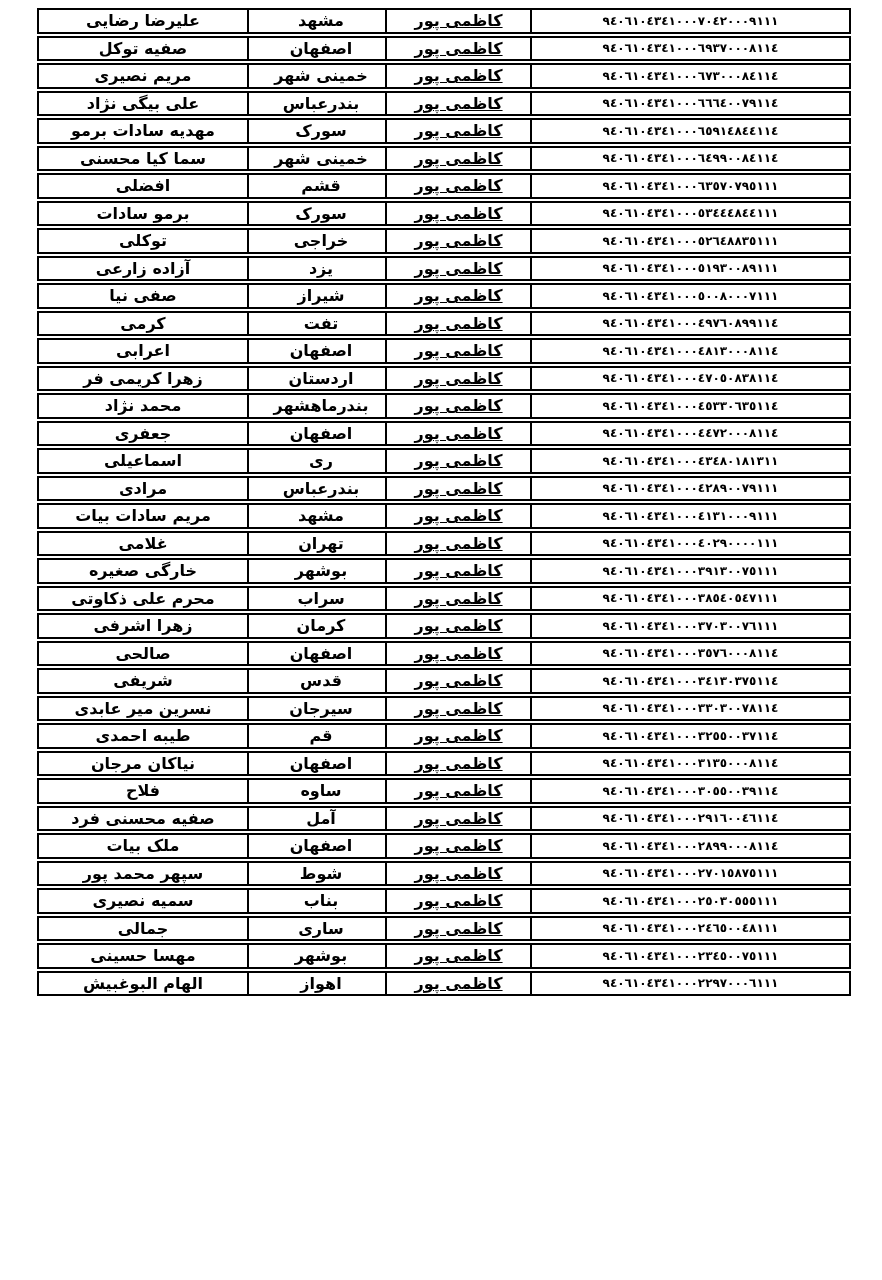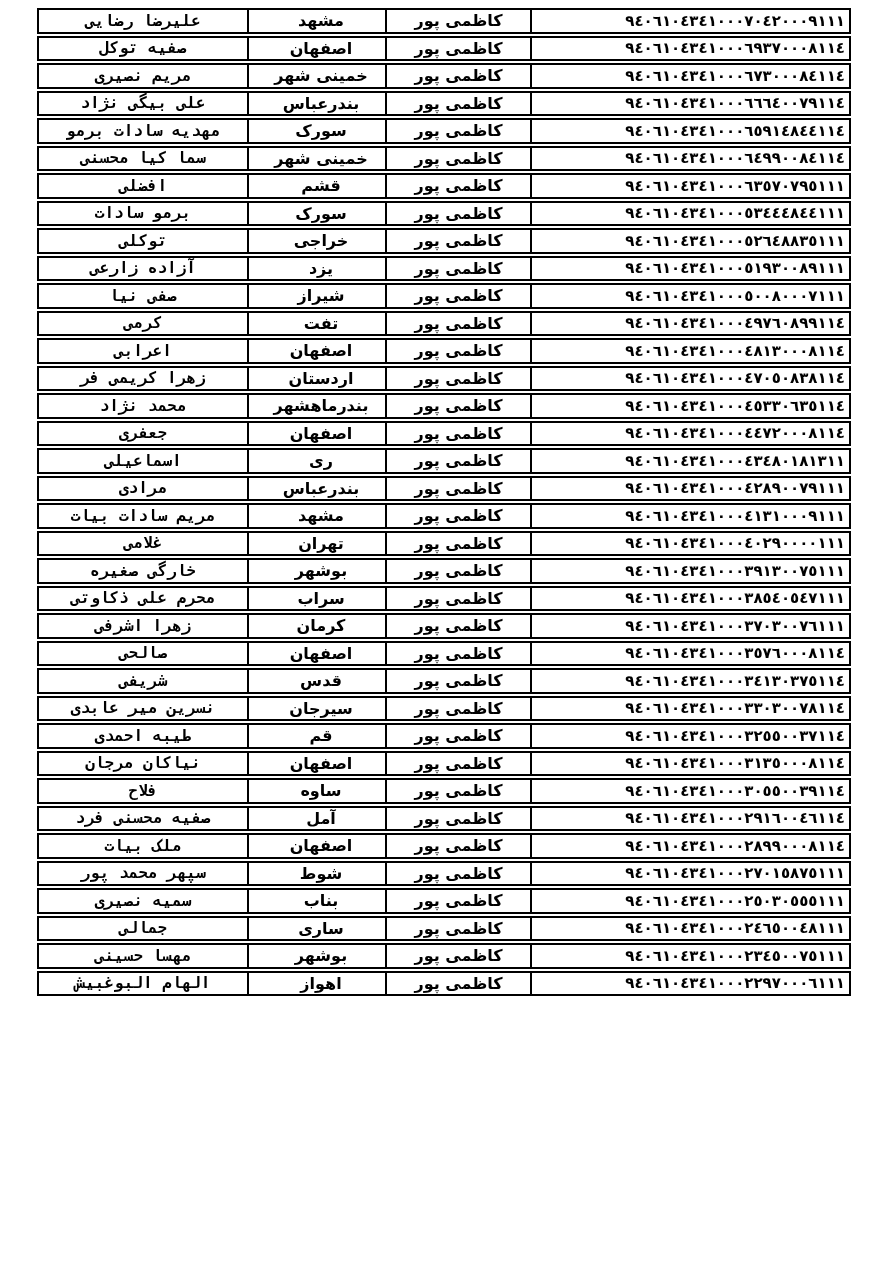--- a/index.html
+++ b/index.html
@@ -28,24 +28,24 @@
     height: 25.5px;
     text-align: center;
     vertical-align: middle;
     direction: rtl;
     font-weight: bold;
     padding: 0 4px;
     white-space: nowrap;
     overflow: hidden;
   }
   td.cell:first-child { border-left: 2px solid #000; }
-  td.name   { font-size: 16px; font-family: Liberation Mono, monospace; }
+  td.name   { font-size: 16px; }
   td.city   { font-size: 16px; padding-left: 12px; }
-  td.agent  { font-size: 16px; }
-  td.number { font-size: 15px; letter-spacing: 1px; text-align: right; }
+  td.agent  { font-size: 16px; text-decoration: underline; }
+  td.number { font-size: 12px; letter-spacing: 1px; }
 </style>
 </head>
 <body>
 
 <table class="records">
   <colgroup>
     <col style="width:212px">
     <col style="width:138px">
     <col style="width:145px">
     <col style="width:319px">

